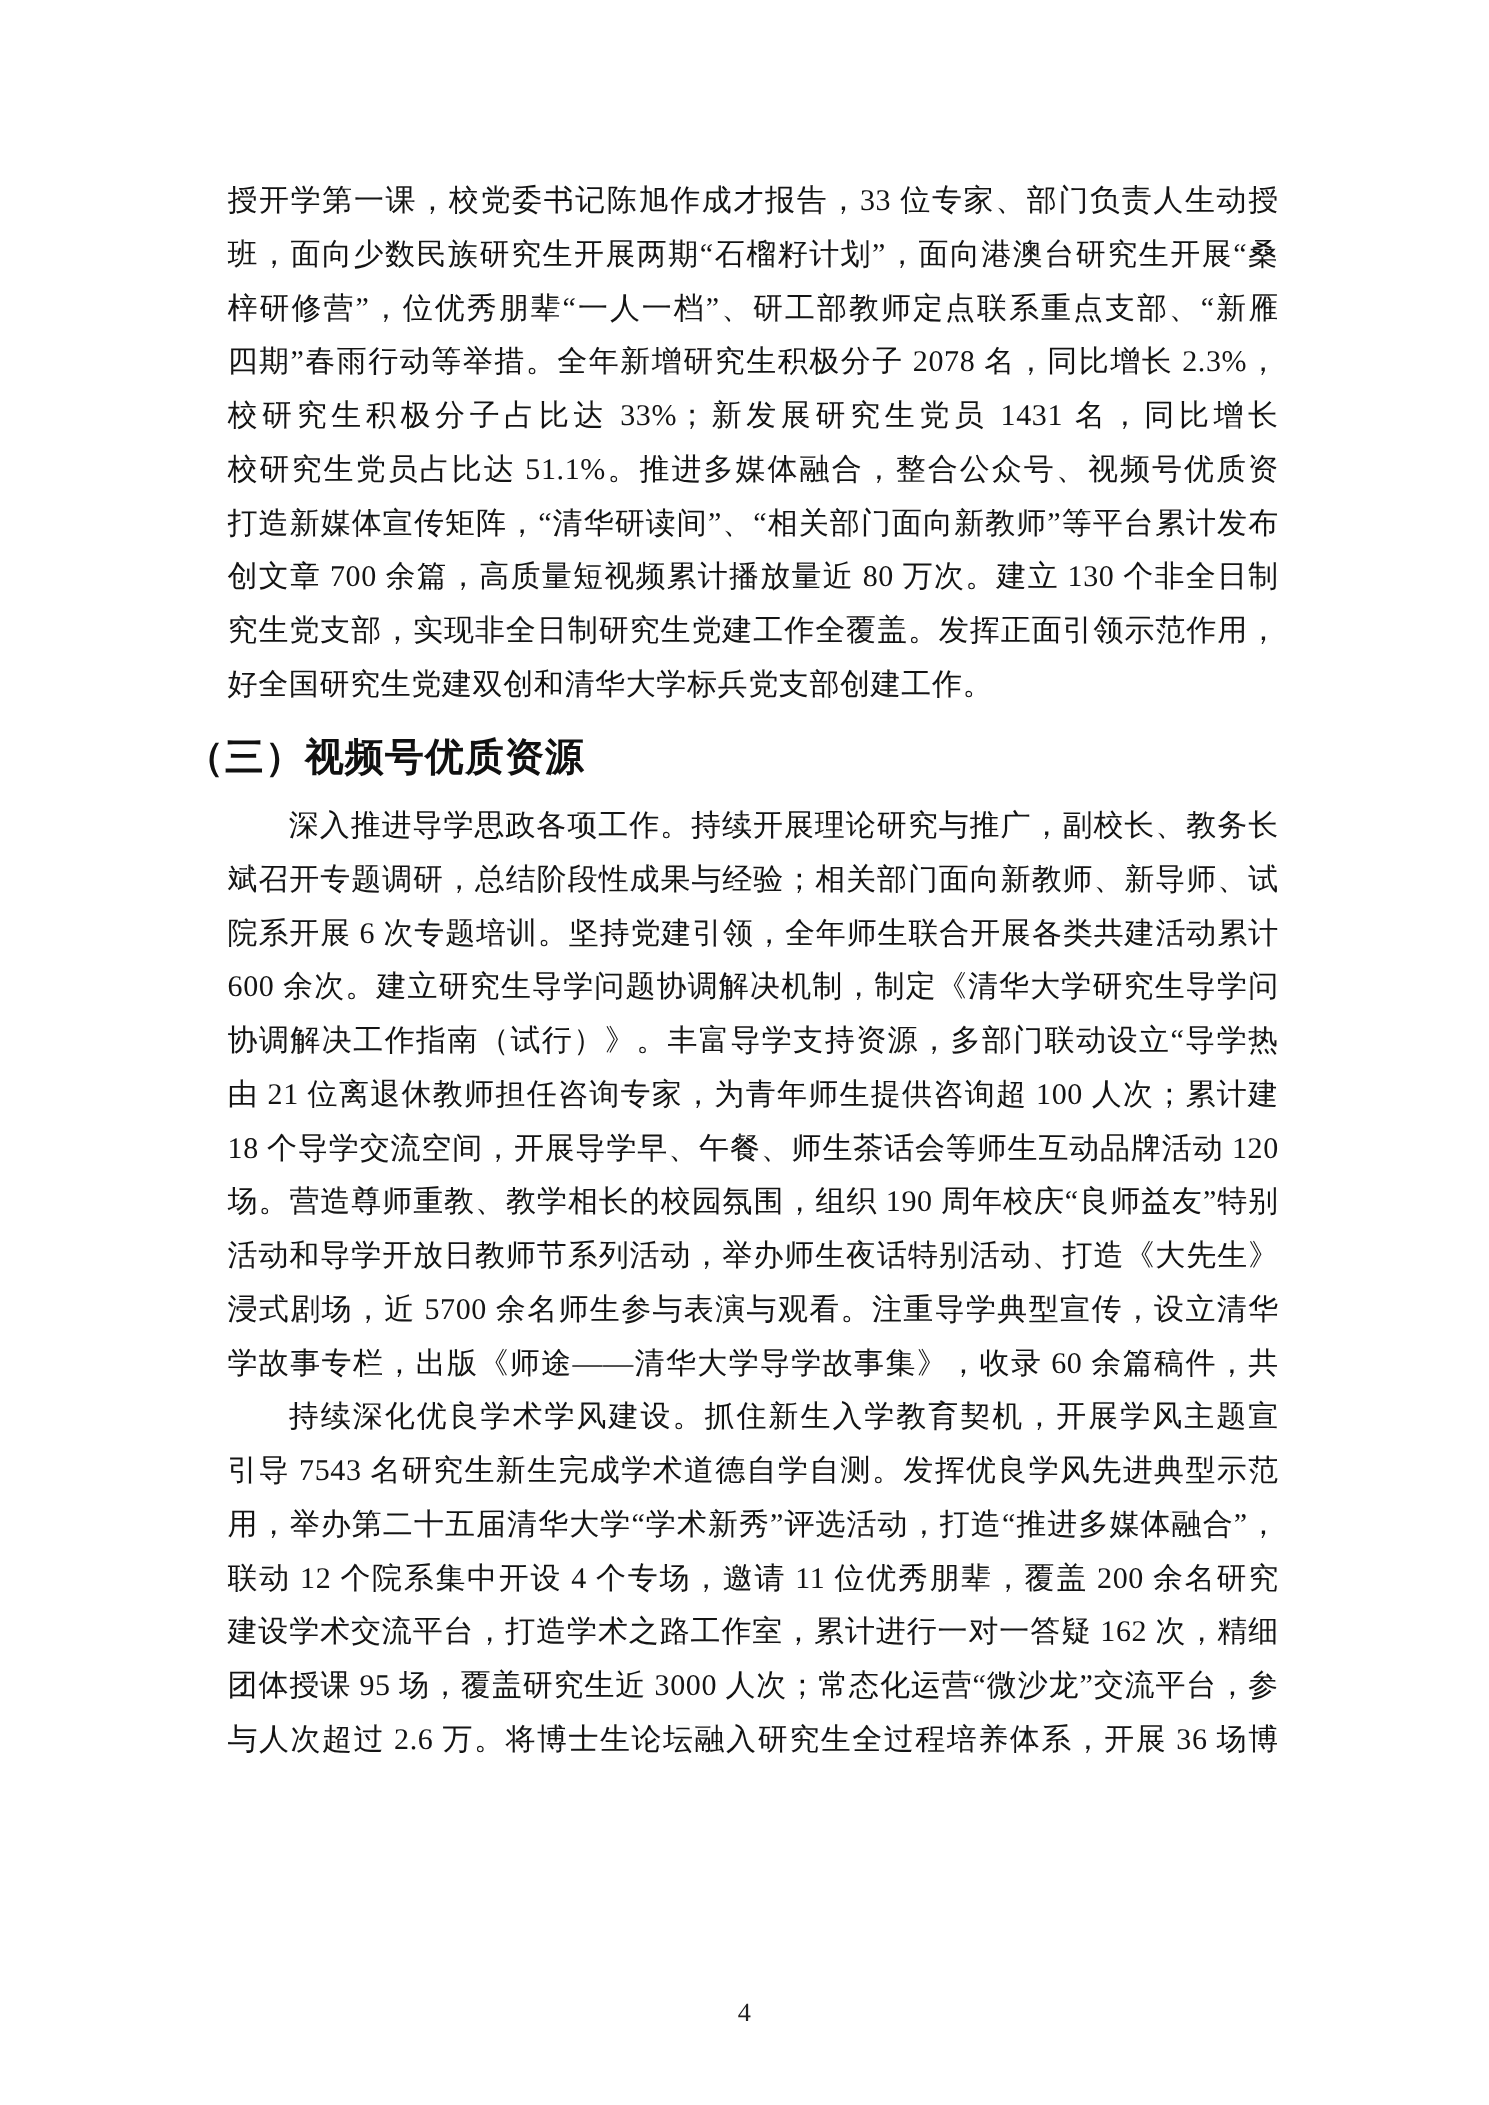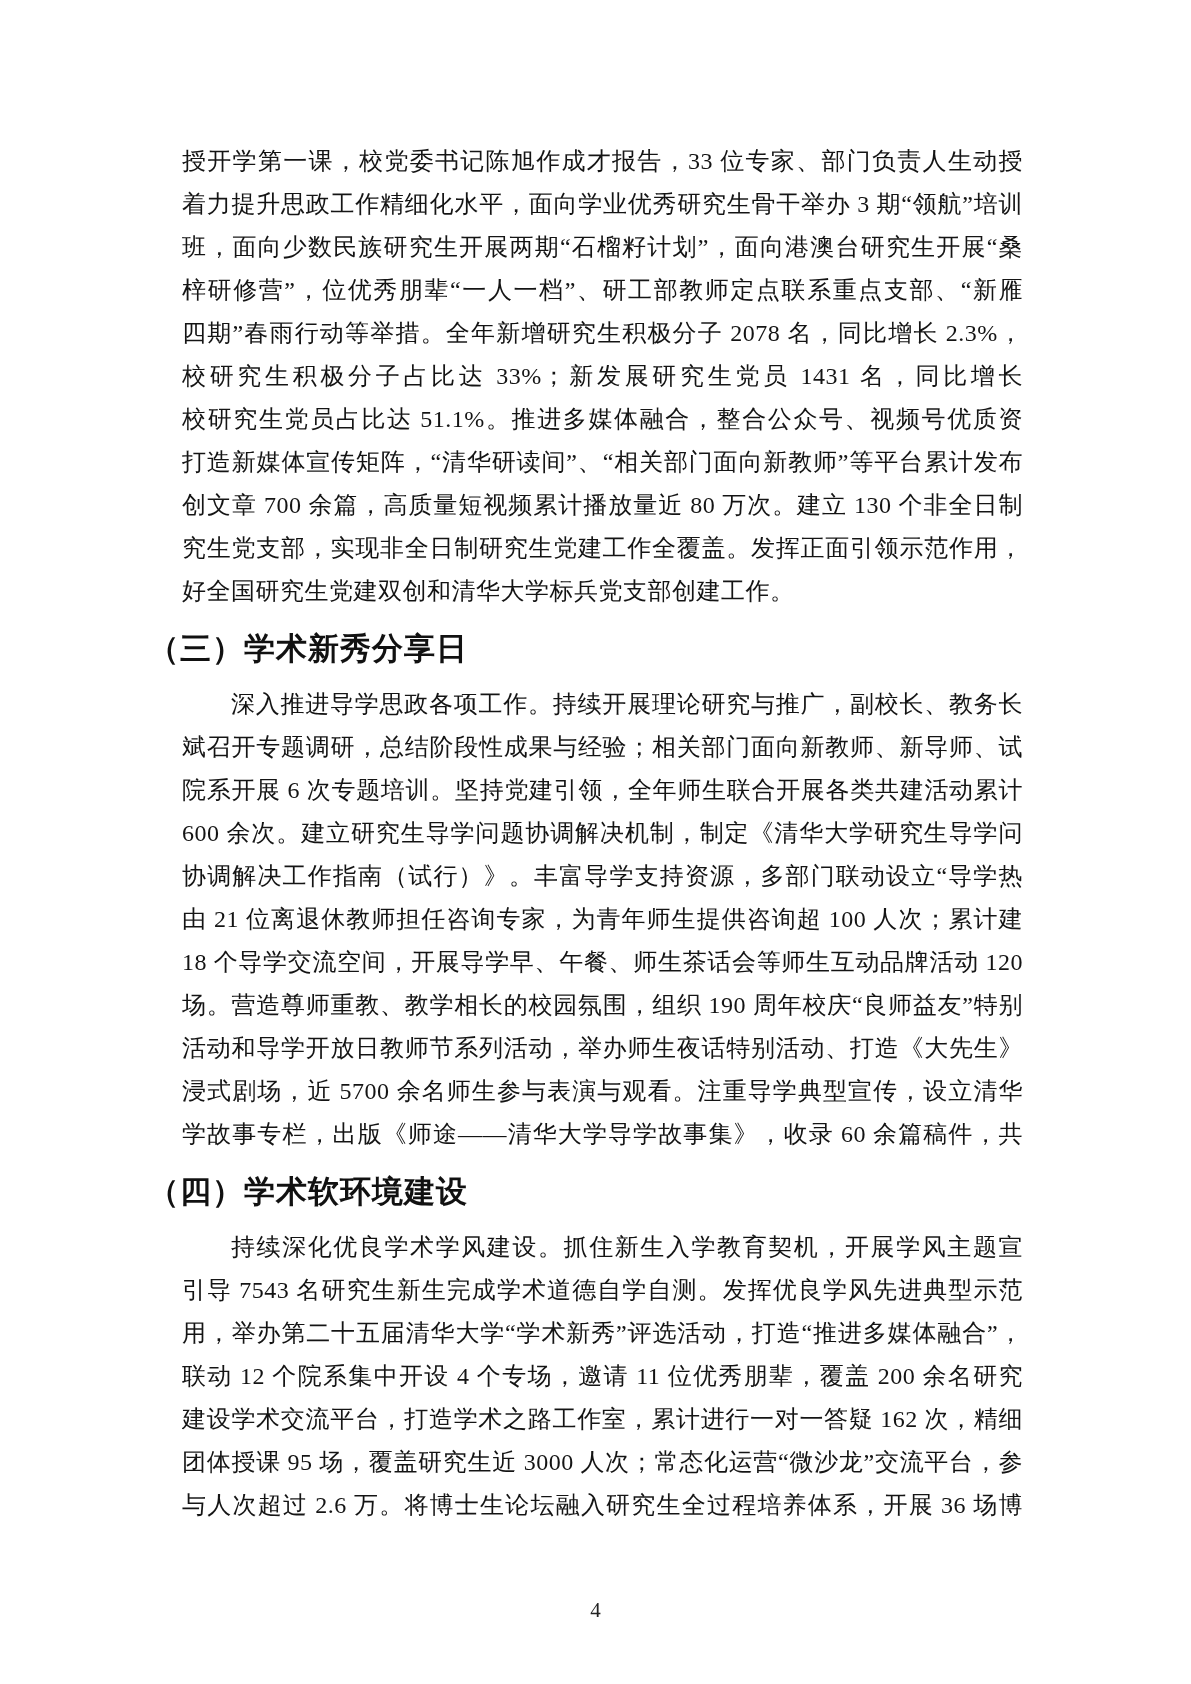--- a/index.html
+++ b/index.html
@@ -67,49 +67,47 @@
   }
 </style>
 </head>
 <body>
 
 <div class="page">
   <div class="content">
 
     <div class="para">
       <div class="line">授开学第一课，校党委书记陈旭作成才报告，33 位专家、部门负责人生动授课。</div>
-      <div class="line">着力提升思政工作精细化水平，面向学业优秀研究生骨干举办 3 期“领航”培训</div>
       <div class="line">班，面向少数民族研究生开展两期“石榴籽计划”，面向港澳台研究生开展“桑</div>
       <div class="line">梓研修营”，位优秀朋辈“一人一档”、研工部教师定点联系重点支部、“新雁</div>
       <div class="line">四期”春雨行动等举措。全年新增研究生积极分子 2078 名，同比增长 2.3%，全</div>
       <div class="line">校研究生积极分子占比达 33%；新发展研究生党员 1431 名，同比增长 58.1%，全</div>
       <div class="line">校研究生党员占比达 51.1%。推进多媒体融合，整合公众号、视频号优质资源，</div>
       <div class="line">打造新媒体宣传矩阵，“清华研读间”、“相关部门面向新教师”等平台累计发布原</div>
       <div class="line">创文章 700 余篇，高质量短视频累计播放量近 80 万次。建立 130 个非全日制研</div>
       <div class="line">究生党支部，实现非全日制研究生党建工作全覆盖。发挥正面引领示范作用，做</div>
       <div class="line endl">好全国研究生党建双创和清华大学标兵党支部创建工作。</div>
     </div>
 
-    <div class="sec-heading">（三）学术新秀分享日</div>
+    <div class="sec-heading">（三）视频号优质资源</div>
 
     <div class="para">
       <div class="line ind">深入推进导学思政各项工作。持续开展理论研究与推广，副校长、教务长杨</div>
       <div class="line">斌召开专题调研，总结阶段性成果与经验；相关部门面向新教师、新导师、试点</div>
       <div class="line">院系开展 6 次专题培训。坚持党建引领，全年师生联合开展各类共建活动累计</div>
       <div class="line">600 余次。建立研究生导学问题协调解决机制，制定《清华大学研究生导学问题</div>
       <div class="line">协调解决工作指南（试行）》。丰富导学支持资源，多部门联动设立“导学热线”，</div>
       <div class="line">由 21 位离退休教师担任咨询专家，为青年师生提供咨询超 100 人次；累计建成</div>
       <div class="line">18 个导学交流空间，开展导学早、午餐、师生茶话会等师生互动品牌活动 120 余</div>
       <div class="line">场。营造尊师重教、教学相长的校园氛围，组织 190 周年校庆“良师益友”特别</div>
       <div class="line">活动和导学开放日教师节系列活动，举办师生夜话特别活动、打造《大先生》沉</div>
       <div class="line">浸式剧场，近 5700 余名师生参与表演与观看。注重导学典型宣传，设立清华导</div>
       <div class="line">学故事专栏，出版《师途——清华大学导学故事集》，收录 60 余篇稿件，共计近</div>
     </div>
 
-    <div class="sec-heading">（四）学术软环境建设</div>
 
     <div class="para">
       <div class="line ind">持续深化优良学术学风建设。抓住新生入学教育契机，开展学风主题宣讲，</div>
       <div class="line">引导 7543 名研究生新生完成学术道德自学自测。发挥优良学风先进典型示范作</div>
       <div class="line">用，举办第二十五届清华大学“学术新秀”评选活动，打造“推进多媒体融合”，</div>
       <div class="line">联动 12 个院系集中开设 4 个专场，邀请 11 位优秀朋辈，覆盖 200 余名研究生。</div>
       <div class="line">建设学术交流平台，打造学术之路工作室，累计进行一对一答疑 162 次，精细化</div>
       <div class="line">团体授课 95 场，覆盖研究生近 3000 人次；常态化运营“微沙龙”交流平台，参</div>
       <div class="line">与人次超过 2.6 万。将博士生论坛融入研究生全过程培养体系，开展 36 场博士</div>
     </div>

